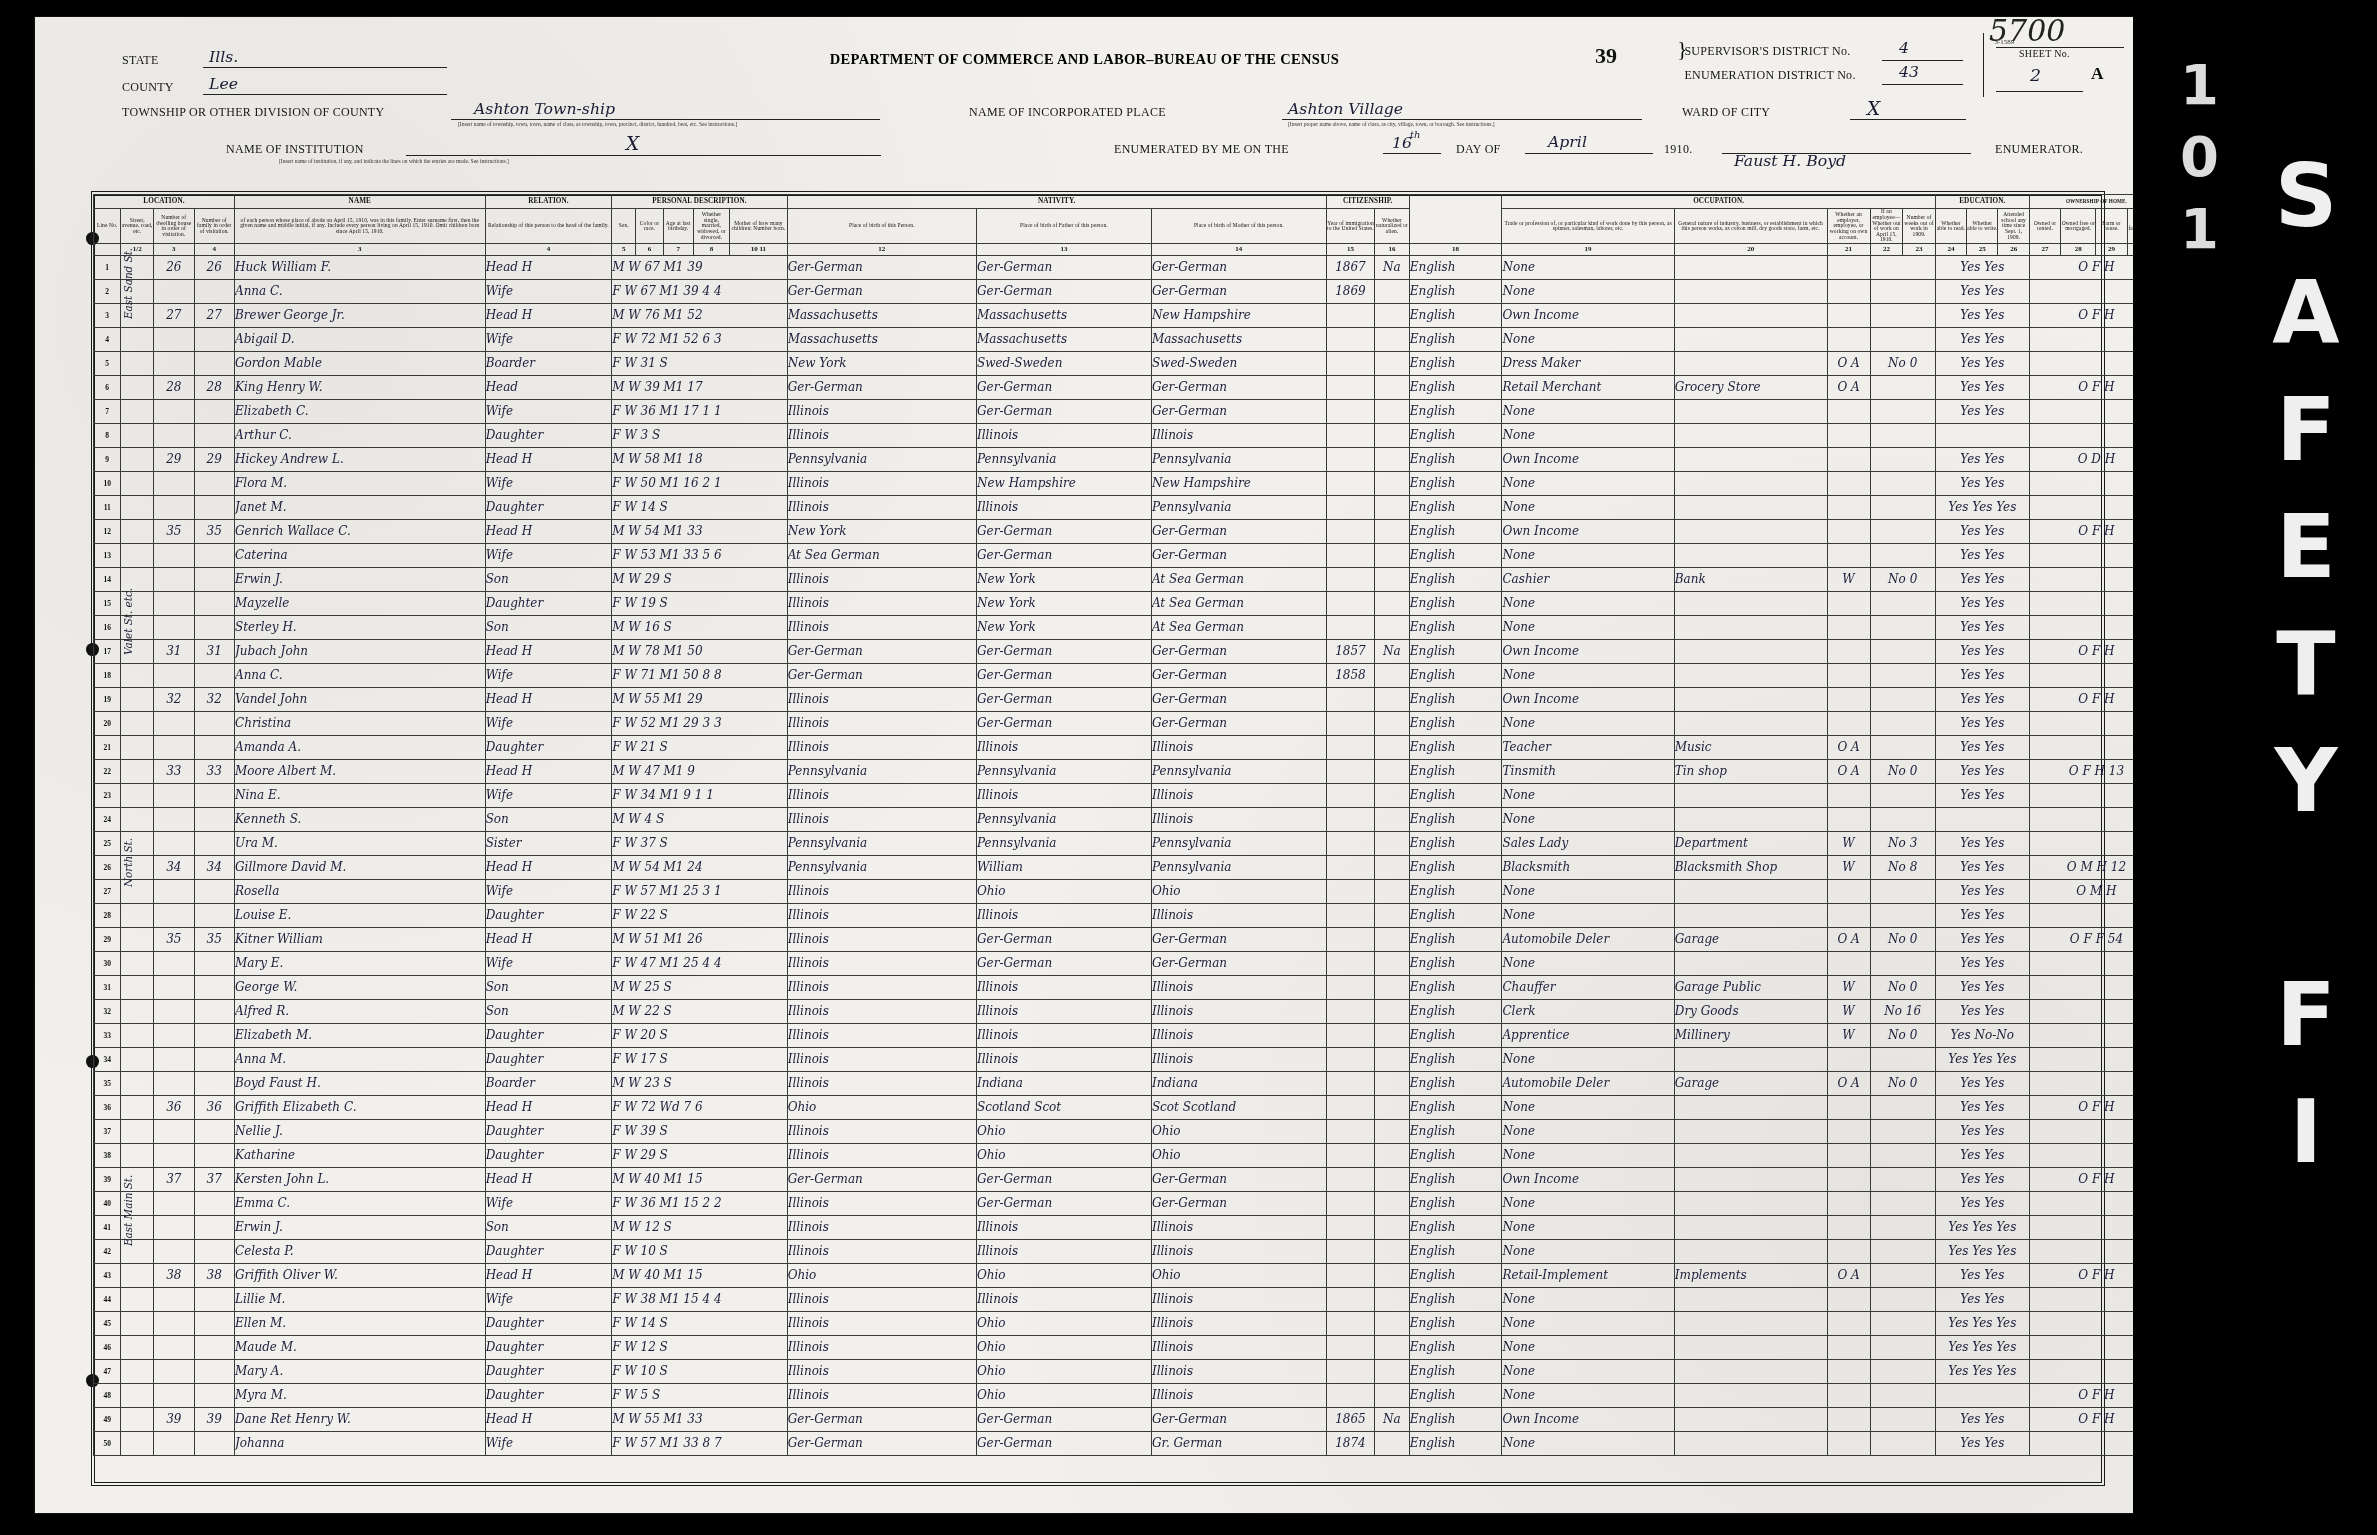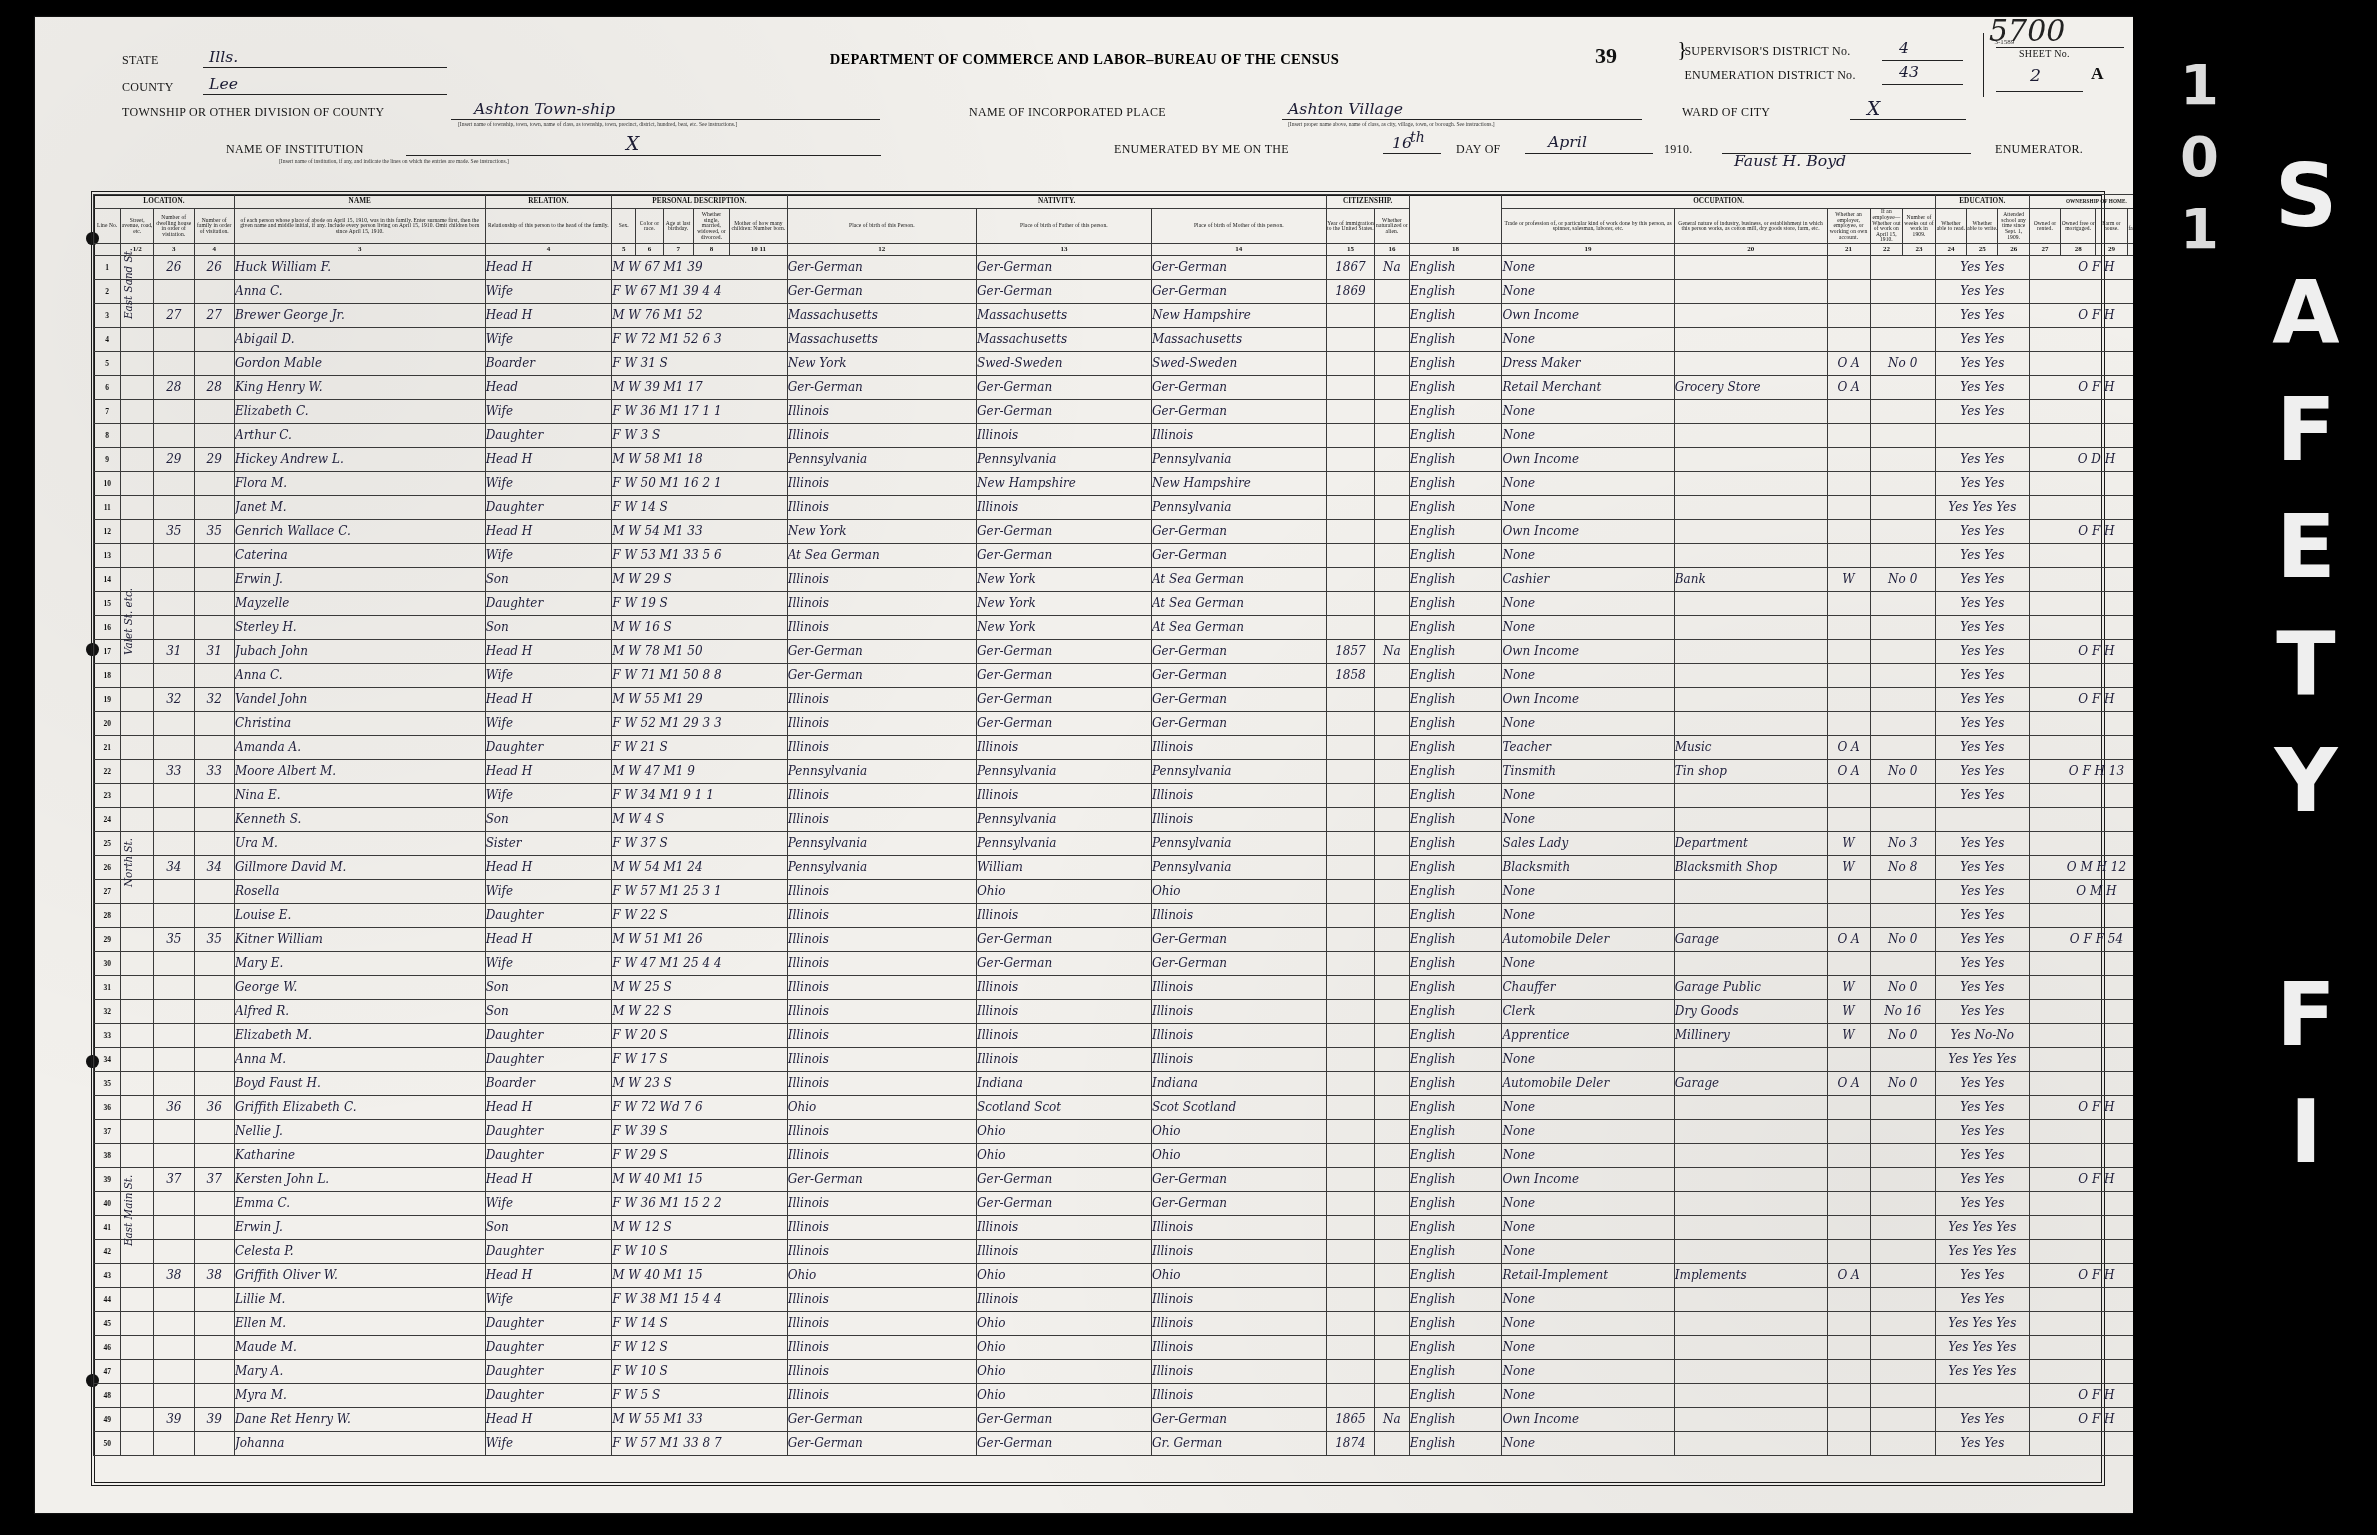--- a/index.html
+++ b/index.html
@@ -98,21 +98,21 @@
       <div class="hw" style="left:1832px;top:81px;font-size:18.6px;">X</div>
       <div class="rule" style="left:1815px;top:102px;width:116px;"></div>
 
       <div class="lbl" style="left:191px;top:125px;">NAME OF INSTITUTION</div>
       <div class="hw" style="left:591px;top:116px;font-size:18.6px;">X</div>
       <div class="rule" style="left:371px;top:138px;width:475px;"></div>
       <div style="position:absolute;left:244px;top:141px;font-size:5.5px;color:#333;">[Insert name of institution, if any, and indicate the lines on which the entries are made. See instructions.]</div>
 
       <div class="lbl" style="left:1079px;top:125px;">ENUMERATED BY ME ON THE</div>
       <div class="hw" style="left:1357px;top:116px;">16</div>
-      <div class="hw" style="left:1375px;top:112px;font-size:14px;">th</div>
+      <div class="hw" style="left:1375px;top:112px;font-size:10px;">th</div>
       <div class="rule" style="left:1348px;top:136px;width:58px;"></div>
       <div class="lbl" style="left:1421px;top:125px;">DAY OF</div>
       <div class="hw" style="left:1513px;top:115px;">April</div>
       <div class="rule" style="left:1490px;top:136px;width:128px;"></div>
       <div class="lbl" style="left:1629px;top:125px;">1910.</div>
       <div class="hw" style="left:1699px;top:114px;margin-top:20px;">Faust H. Boyd</div>
       <div class="rule" style="left:1687px;top:136px;width:249px;"></div>
       <div class="lbl" style="left:1960px;top:125px;">ENUMERATOR.</div>
 
       <div style="position:absolute;left:1560px;top:25.5px;font-size:22px;font-weight:700;color:#111;">39</div>

